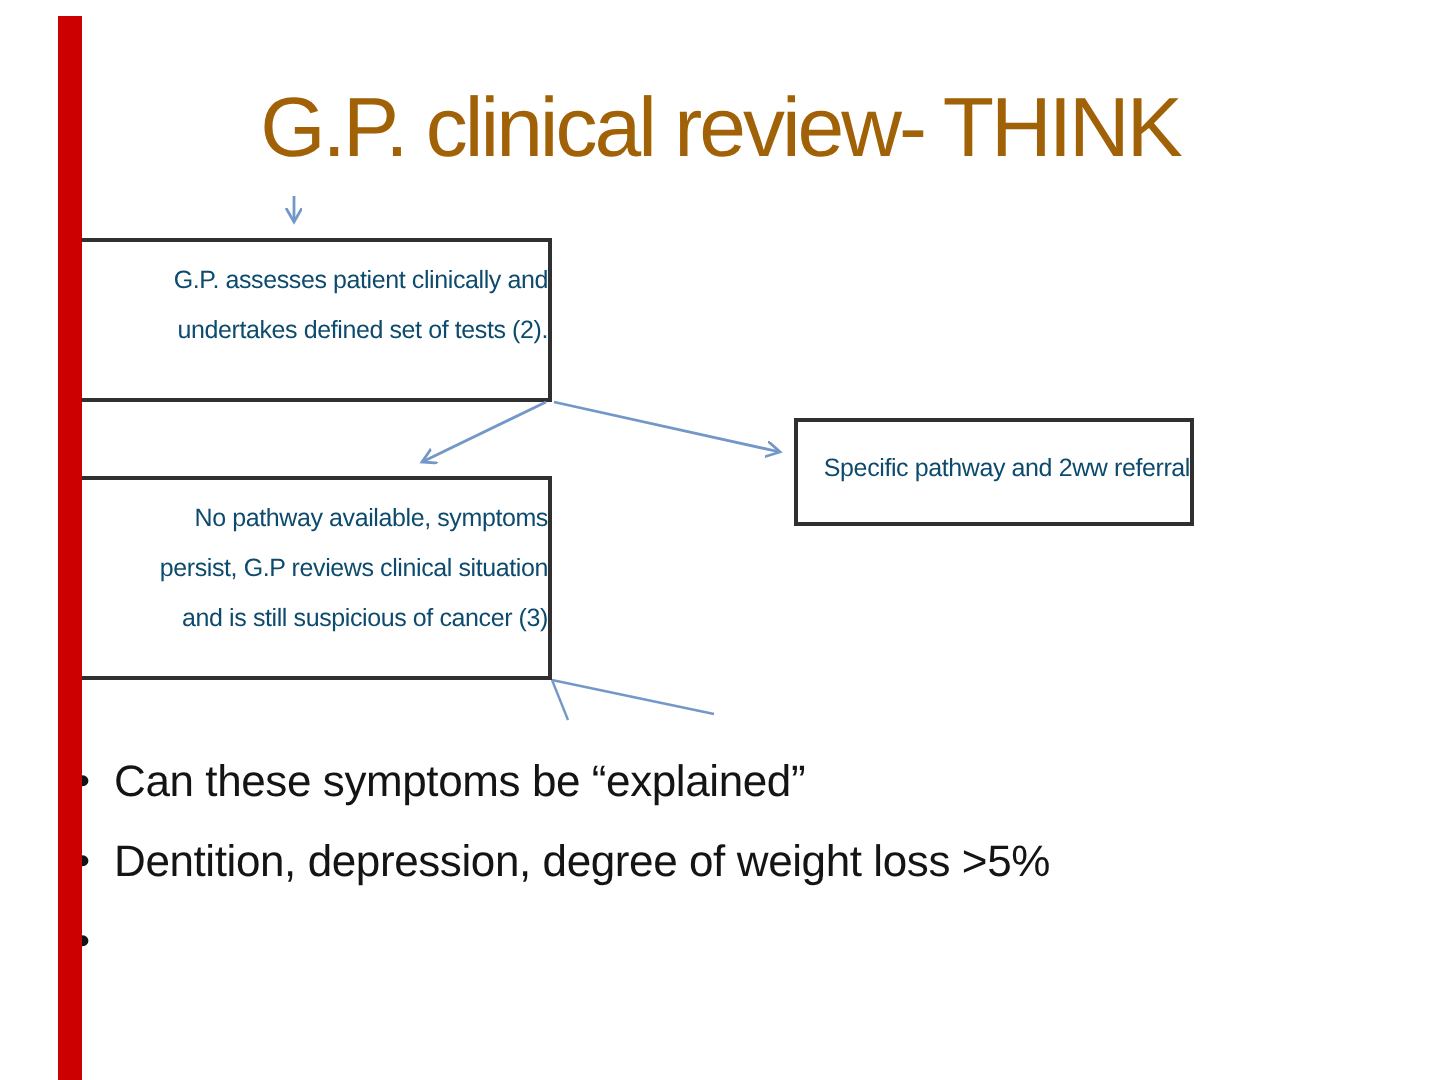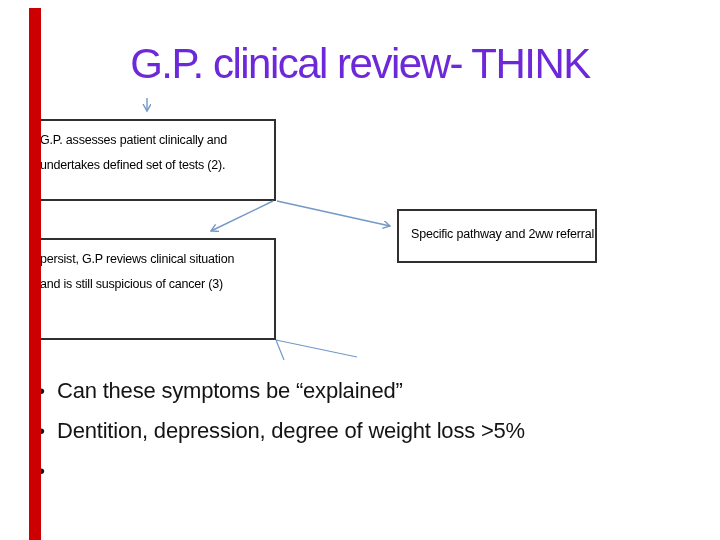--- a/index.html
+++ b/index.html
@@ -16,32 +16,33 @@
     width:12px;height:532px;
     background:#cc0000;
     z-index:5;
   }
   .slide-title{
     position:absolute;
     left:0;top:40px;width:720px;
     text-align:center;
     font-size:42px;
     letter-spacing:-1.5px;
-    color:#6d28d9;
+    color:#a16207;
     white-space:nowrap;
   }
   .fc-box{
     position:absolute;
     border:2px solid #303030;
     background:#ffffff;
-    color:#000000;
+    color:#0c4a6e;
     font-size:12.5px;
     letter-spacing:-0.2px;
     line-height:25px;
     box-sizing:border-box;
+    text-align:right;
   }
   .fc-box .line{white-space:nowrap;}
   .box-assessment{left:30px;top:119px;width:246px;height:82px;padding:7px 0 0 8px;}
   .box-review{left:30px;top:238px;width:246px;height:102px;padding:7px 0 0 8px;}
   .box-referral{left:397px;top:209px;width:200px;height:54px;padding:11px 0 0 12px;}
   .arrows{
     position:absolute;left:0;top:0;width:720px;height:540px;
     pointer-events:none;
     z-index:4;
   }
@@ -81,20 +82,21 @@
   <div class="fc-box box-assessment">
     <div class="line">G.P. assesses patient clinically and</div>
     <div class="line">undertakes defined set of tests (2).</div>
   </div>
 
   <div class="fc-box box-referral">
     <div class="line">Specific pathway and 2ww referral</div>
   </div>
 
   <div class="fc-box box-review">
+    <div class="line">No pathway available, symptoms</div>
     <div class="line">persist, G.P reviews clinical situation</div>
     <div class="line">and is still suspicious of cancer (3)</div>
   </div>
 
   <svg class="arrows" viewBox="0 0 720 540" xmlns="http://www.w3.org/2000/svg">
     <defs>
       <marker id="arrowV" markerWidth="12" markerHeight="12" refX="7" refY="4" orient="auto" markerUnits="userSpaceOnUse">
         <path d="M0,0 L7,4 L0,8" fill="none" stroke="#7398c7" stroke-width="1.4"></path>
       </marker>
     </defs>

